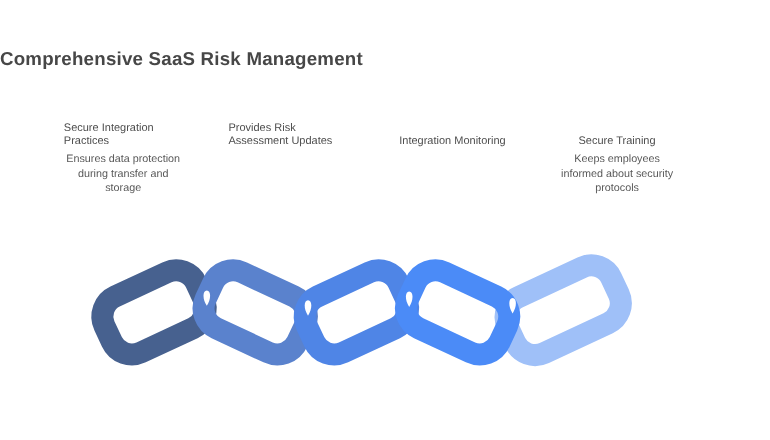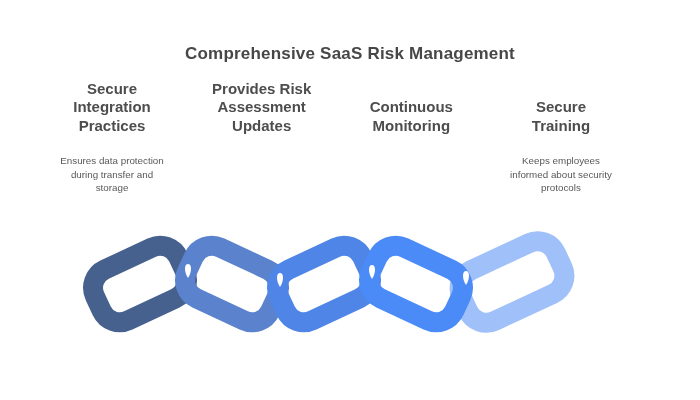--- a/index.html
+++ b/index.html
@@ -12,21 +12,21 @@
     height: 400px;
     position: relative;
     overflow: hidden;
     font-family: "Liberation Sans", sans-serif;
   }
   .page-title {
     position: absolute;
     top: 44px;
     left: 0;
     width: 700px;
-    text-align: center;
+    text-align: left;
     font-size: 17px;
     font-weight: bold;
     color: #474747;
     letter-spacing: 0.2px;
   }
   .columns {
     position: absolute;
     top: 79px;
     left: 58px;
     width: 557px;
@@ -35,28 +35,28 @@
   }
   .col {
     width: 108px;
     text-align: center;
   }
   .col-heading {
     min-height: 56px;
     display: flex;
     align-items: flex-end;
     justify-content: center;
-    font-size: 15px;
-    font-weight: bold;
+    font-size: 10px;
+    font-weight: normal;
     line-height: 1.22;
     color: #4d4d4d;
-    text-align: center;
+    text-align: left;
   }
   .col-body {
-    margin-top: 19px;
+    margin-top: 3px;
     font-size: 9.8px;
     line-height: 1.38;
     color: #585858;
     text-align: center;
   }
   .chain-svg {
     position: absolute;
     left: 0;
     top: 0;
     width: 700px;
@@ -71,21 +71,21 @@
 
 <div class="columns">
   <div class="col">
     <div class="col-heading">Secure Integration Practices</div>
     <div class="col-body">Ensures data protection during transfer and storage</div>
   </div>
   <div class="col">
     <div class="col-heading">Provides Risk Assessment Updates</div>
   </div>
   <div class="col">
-    <div class="col-heading">Continuous Monitoring</div>
+    <div class="col-heading">Integration Monitoring</div>
   </div>
   <div class="col">
     <div class="col-heading">Secure Training</div>
     <div class="col-body">Keeps employees informed about security protocols</div>
   </div>
 </div>
 
 <svg class="chain-svg" viewBox="0 0 700 400" xmlns="http://www.w3.org/2000/svg">
     <g transform="translate(140,284) rotate(-25)">
       <rect x="-46" y="-28" width="92" height="56" rx="20" fill="none" stroke="#47618f" stroke-width="20"></rect>

